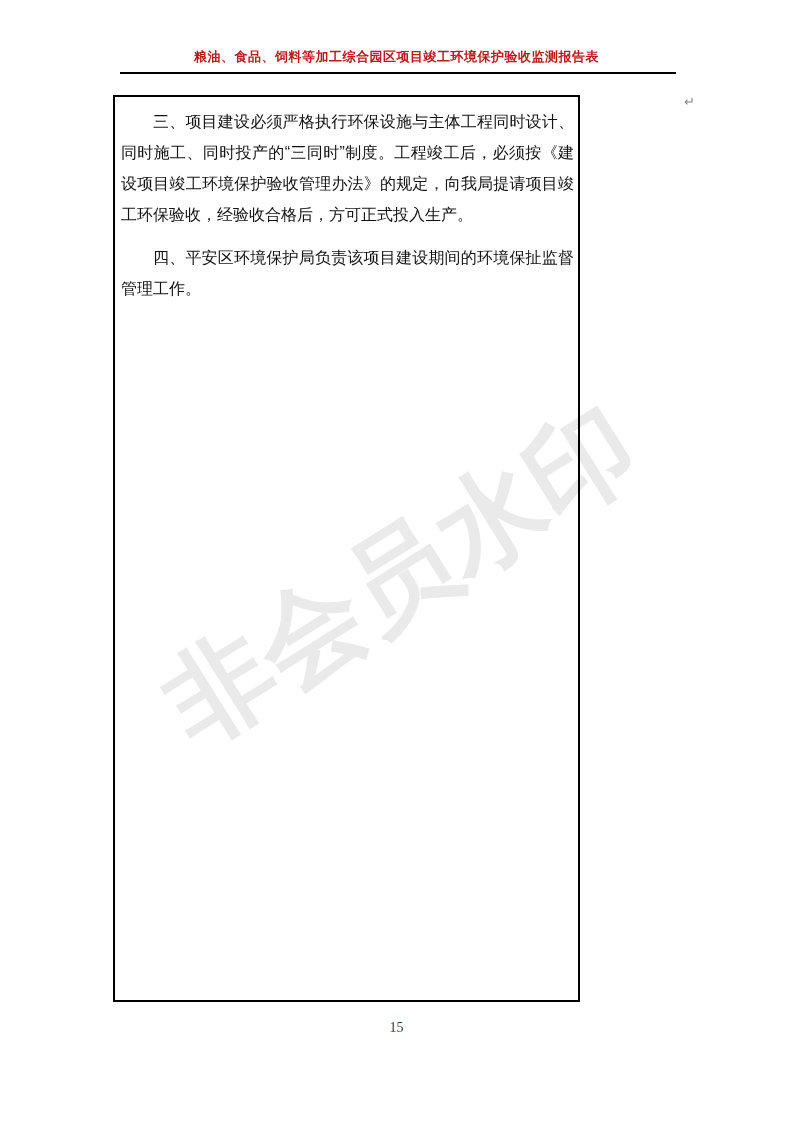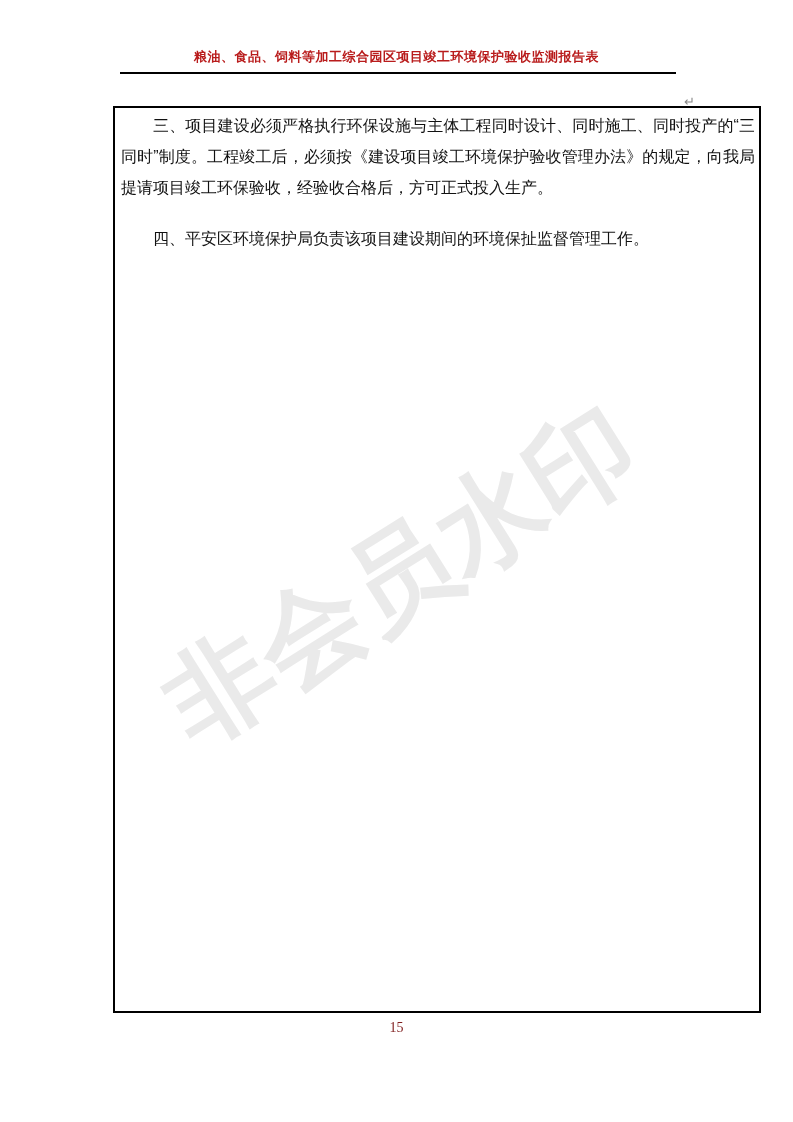--- a/index.html
+++ b/index.html
@@ -40,40 +40,40 @@
   .return-mark {
     position: absolute;
     top: 94px;
     left: 684px;
     font-size: 13px;
     color: #888888;
     z-index: 2;
   }
   .content-box {
     position: absolute;
-    top: 106px;
+    top: 95px;
     left: 113px;
-    width: 648px;
+    width: 467px;
     height: 907px;
     border: 2px solid #000000;
     box-sizing: border-box;
-    padding: 2px 4px 0 6px;
+    padding: 9px 4px 0 6px;
     z-index: 1;
     background: transparent;
   }
   .content-box p {
     margin: 0;
     font-size: 16px;
     line-height: 31px;
     text-indent: 2em;
     text-align: justify;
     color: #111111;
   }
   .content-box p + p {
-    margin-top: 20px;
+    margin-top: 12px;
   }
   .watermark {
     position: absolute;
     top: 515px;
     left: 130px;
     width: 540px;
     height: 120px;
     line-height: 120px;
     text-align: center;
     font-size: 106px;
@@ -87,21 +87,21 @@
     pointer-events: none;
   }
   .page-number {
     position: absolute;
     top: 1020px;
     left: 0;
     width: 100%;
     text-align: center;
     font-size: 14px;
     font-family: "Liberation Serif", serif;
-    color: #7f1d1d;
+    color: #14532d;
     z-index: 2;
   }
 </style>
 </head>
 <body>
 
 <div class="page">
 
   <div class="header-title">粮油、食品、饲料等加工综合园区项目竣工环境保护验收监测报告表</div>
 

